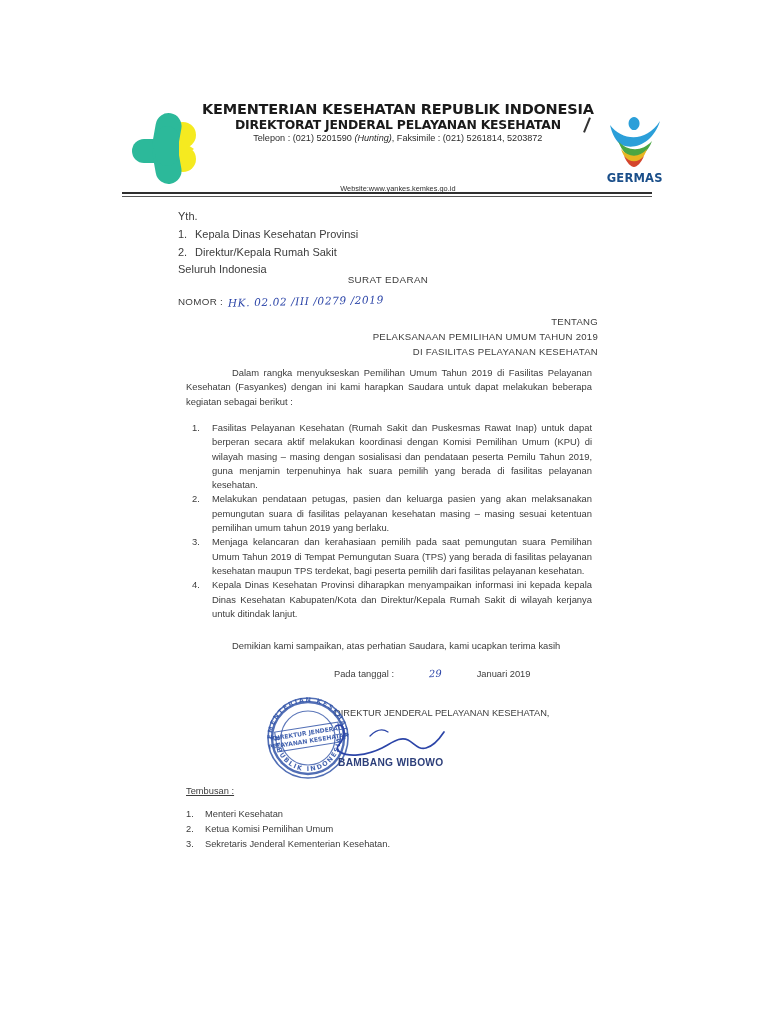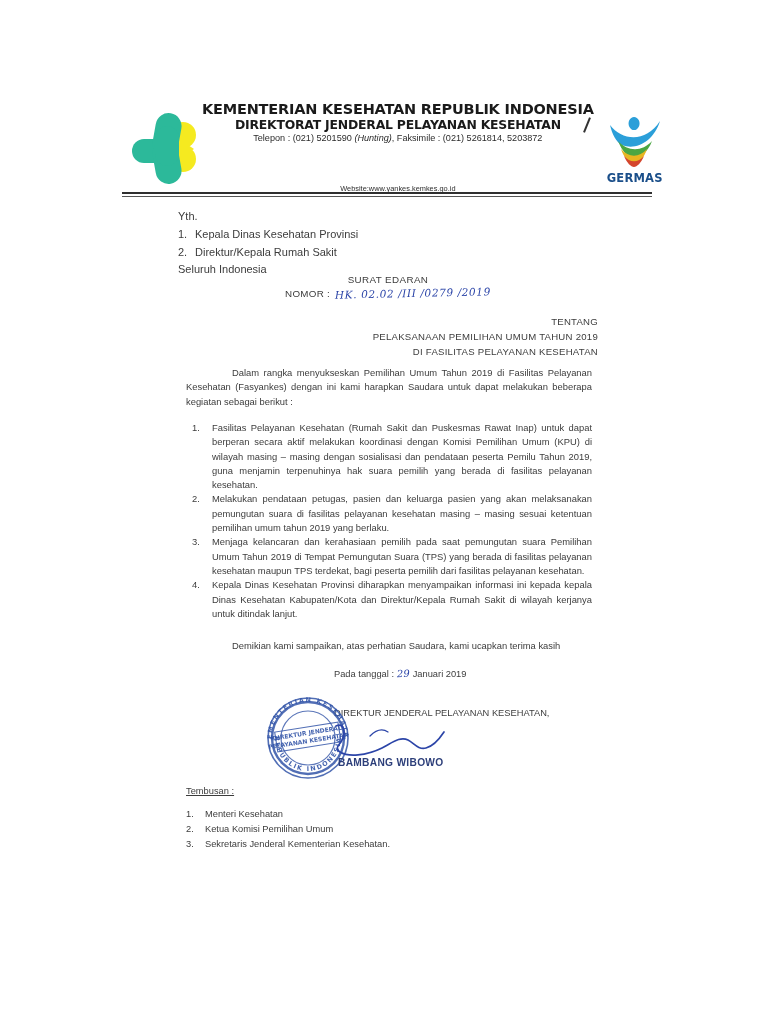--- a/index.html
+++ b/index.html
@@ -173,26 +173,25 @@
     left: 178px; top: 274px;
     width: 420px;
     text-align: center;
   }
   .t-surat {
     font-size: 9.8px;
     letter-spacing: 0.4px;
     color: #3c3c3c;
   }
   .t-nomor-row {
-    margin-top: 2px;
+    margin-top: 10px;
     font-size: 9.8px;
     letter-spacing: 0.3px;
     color: #3c3c3c;
     display: flex;
-    justify-content: center;
     align-items: baseline;
   }
   .handwrite {
     font-family: "DejaVu Serif", serif;
     color: #2c45a8;
     font-size: 10.5px;
     font-style: italic;
     letter-spacing: 0.6px;
     margin-left: 5px;
     transform: rotate(-1.2deg);
@@ -252,21 +251,21 @@
   }
 
   .sign-block {
     position: absolute;
     left: 334px; top: 666px;
     width: 270px;
     font-size: 9.3px;
     line-height: 1.6;
     color: #3c3c3c;
   }
-  .sign-line2 { display: flex; align-items: baseline; }
+  .sign-line2 { display: flex; align-items: baseline; gap: 32px; }
   .hw-date {
     font-family: "DejaVu Serif", serif;
     color: #2c45a8;
     font-style: italic;
     font-size: 10px;
     margin: 0 3px;
     transform: rotate(-2deg);
     display: inline-block;
   }
   .sign-title {

